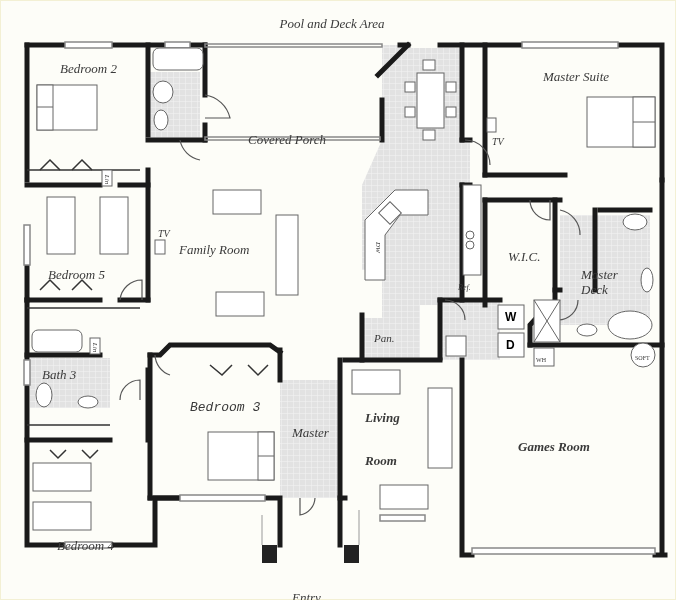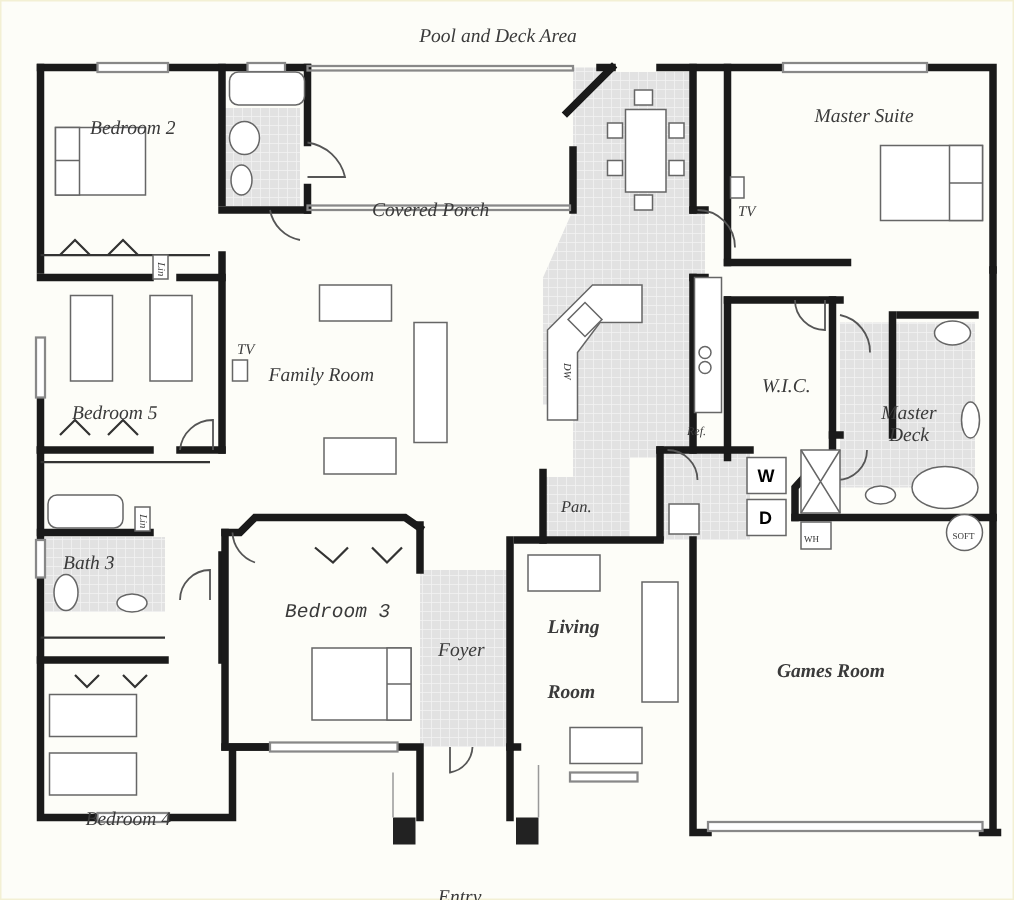--- a/index.html
+++ b/index.html
@@ -1,20 +1,20 @@
 <!DOCTYPE html>
 <html><head>
 <meta charset="utf-8">
 <style>
   html,body{margin:0;padding:0;}
   body{width:676px;height:600px;background:#fefef6;overflow:hidden;position:relative;font-family:"DejaVu Serif","Liberation Serif",serif;}
   .frame{position:absolute;left:0;top:0;width:674px;height:598px;border:1px solid #f3f0d4;background:#fdfdf8;}
   svg{position:absolute;left:0;top:0;}
   .lbl{position:absolute;font-family:"Liberation Serif","DejaVu Serif",serif;font-style:italic;color:#3a3a3a;white-space:nowrap;font-size:13px;line-height:15px;}
-  .lbl.c{transform:translateX(-50%);text-align:center;}
+  .lbl.c{transform:translateX(-50%);text-align:left;}
   .wd{position:absolute;font-family:"Liberation Sans","DejaVu Sans",sans-serif;font-weight:bold;font-size:12px;color:#000;}
 </style>
 </head>
 <body>
 
 <div class="frame"></div>
 
 <svg width="676" height="600" viewBox="0 0 676 600">
   <defs>
     <pattern id="tile" width="6" height="6" patternUnits="userSpaceOnUse">
@@ -175,30 +175,30 @@
     <rect x="155" y="240" width="10" height="14"></rect>
     <rect x="487" y="118" width="9" height="14"></rect>
   </g>
 
   <rect x="262" y="545" width="15" height="18" fill="#222"></rect>
   <rect x="344" y="545" width="15" height="18" fill="#222"></rect>
   <path d="M262 545V515M359 545V510" stroke="#999" stroke-width="1"></path>
 </svg>
 
 <div class="lbl c" style="left:332px;top:16px;">Pool and Deck Area</div>
-<div class="lbl" style="left:60px;top:61px;margin-top:16px;">Bedroom 2</div>
+<div class="lbl" style="left:60px;top:61px;">Bedroom 2</div>
 <div class="lbl" style="left:248px;top:84px;margin-top:48px;">Covered Porch</div>
 <div class="lbl" style="left:543px;top:69px;">Master Suite</div>
 <div class="lbl" style="left:179px;top:242px;">Family Room</div>
 <div class="lbl" style="left:48px;top:267px;">Bedroom 5</div>
 <div class="lbl" style="left:508px;top:249px;font-style:italic;">W.I.C.</div>
 <div class="lbl c" style="left:606px;top:267px;width:50px;white-space:normal;">Master Deck</div>
 <div class="lbl" style="left:42px;top:367px;">Bath 3</div>
 <div class="lbl" style="left:190px;top:400px;font-family:Liberation Mono, monospace;">Bedroom 3</div>
-<div class="lbl" style="left:292px;top:425px;">Foyer</div>
+<div class="lbl" style="left:292px;top:425px;">Master</div>
 <div class="lbl" style="left:365px;top:410px;font-weight:bold;">Living</div>
 <div class="lbl" style="left:365px;top:453px;font-weight:bold;">Room</div>
 <div class="lbl" style="left:518px;top:439px;font-weight:bold;">Games Room</div>
 <div class="lbl" style="left:57px;top:538px;">Bedroom 4</div>
 <div class="lbl" style="left:292px;top:542px;margin-top:48px;">Entry</div>
 <div class="lbl" style="left:374px;top:331px;font-size:11px;">Pan.</div>
 
 <div class="lbl" style="left:158px;top:226px;font-size:10px;">TV</div>
 <div class="lbl" style="left:492px;top:134px;font-size:10px;">TV</div>
 <div class="lbl" style="left:458px;top:280px;font-size:8px;">Ref.</div>

